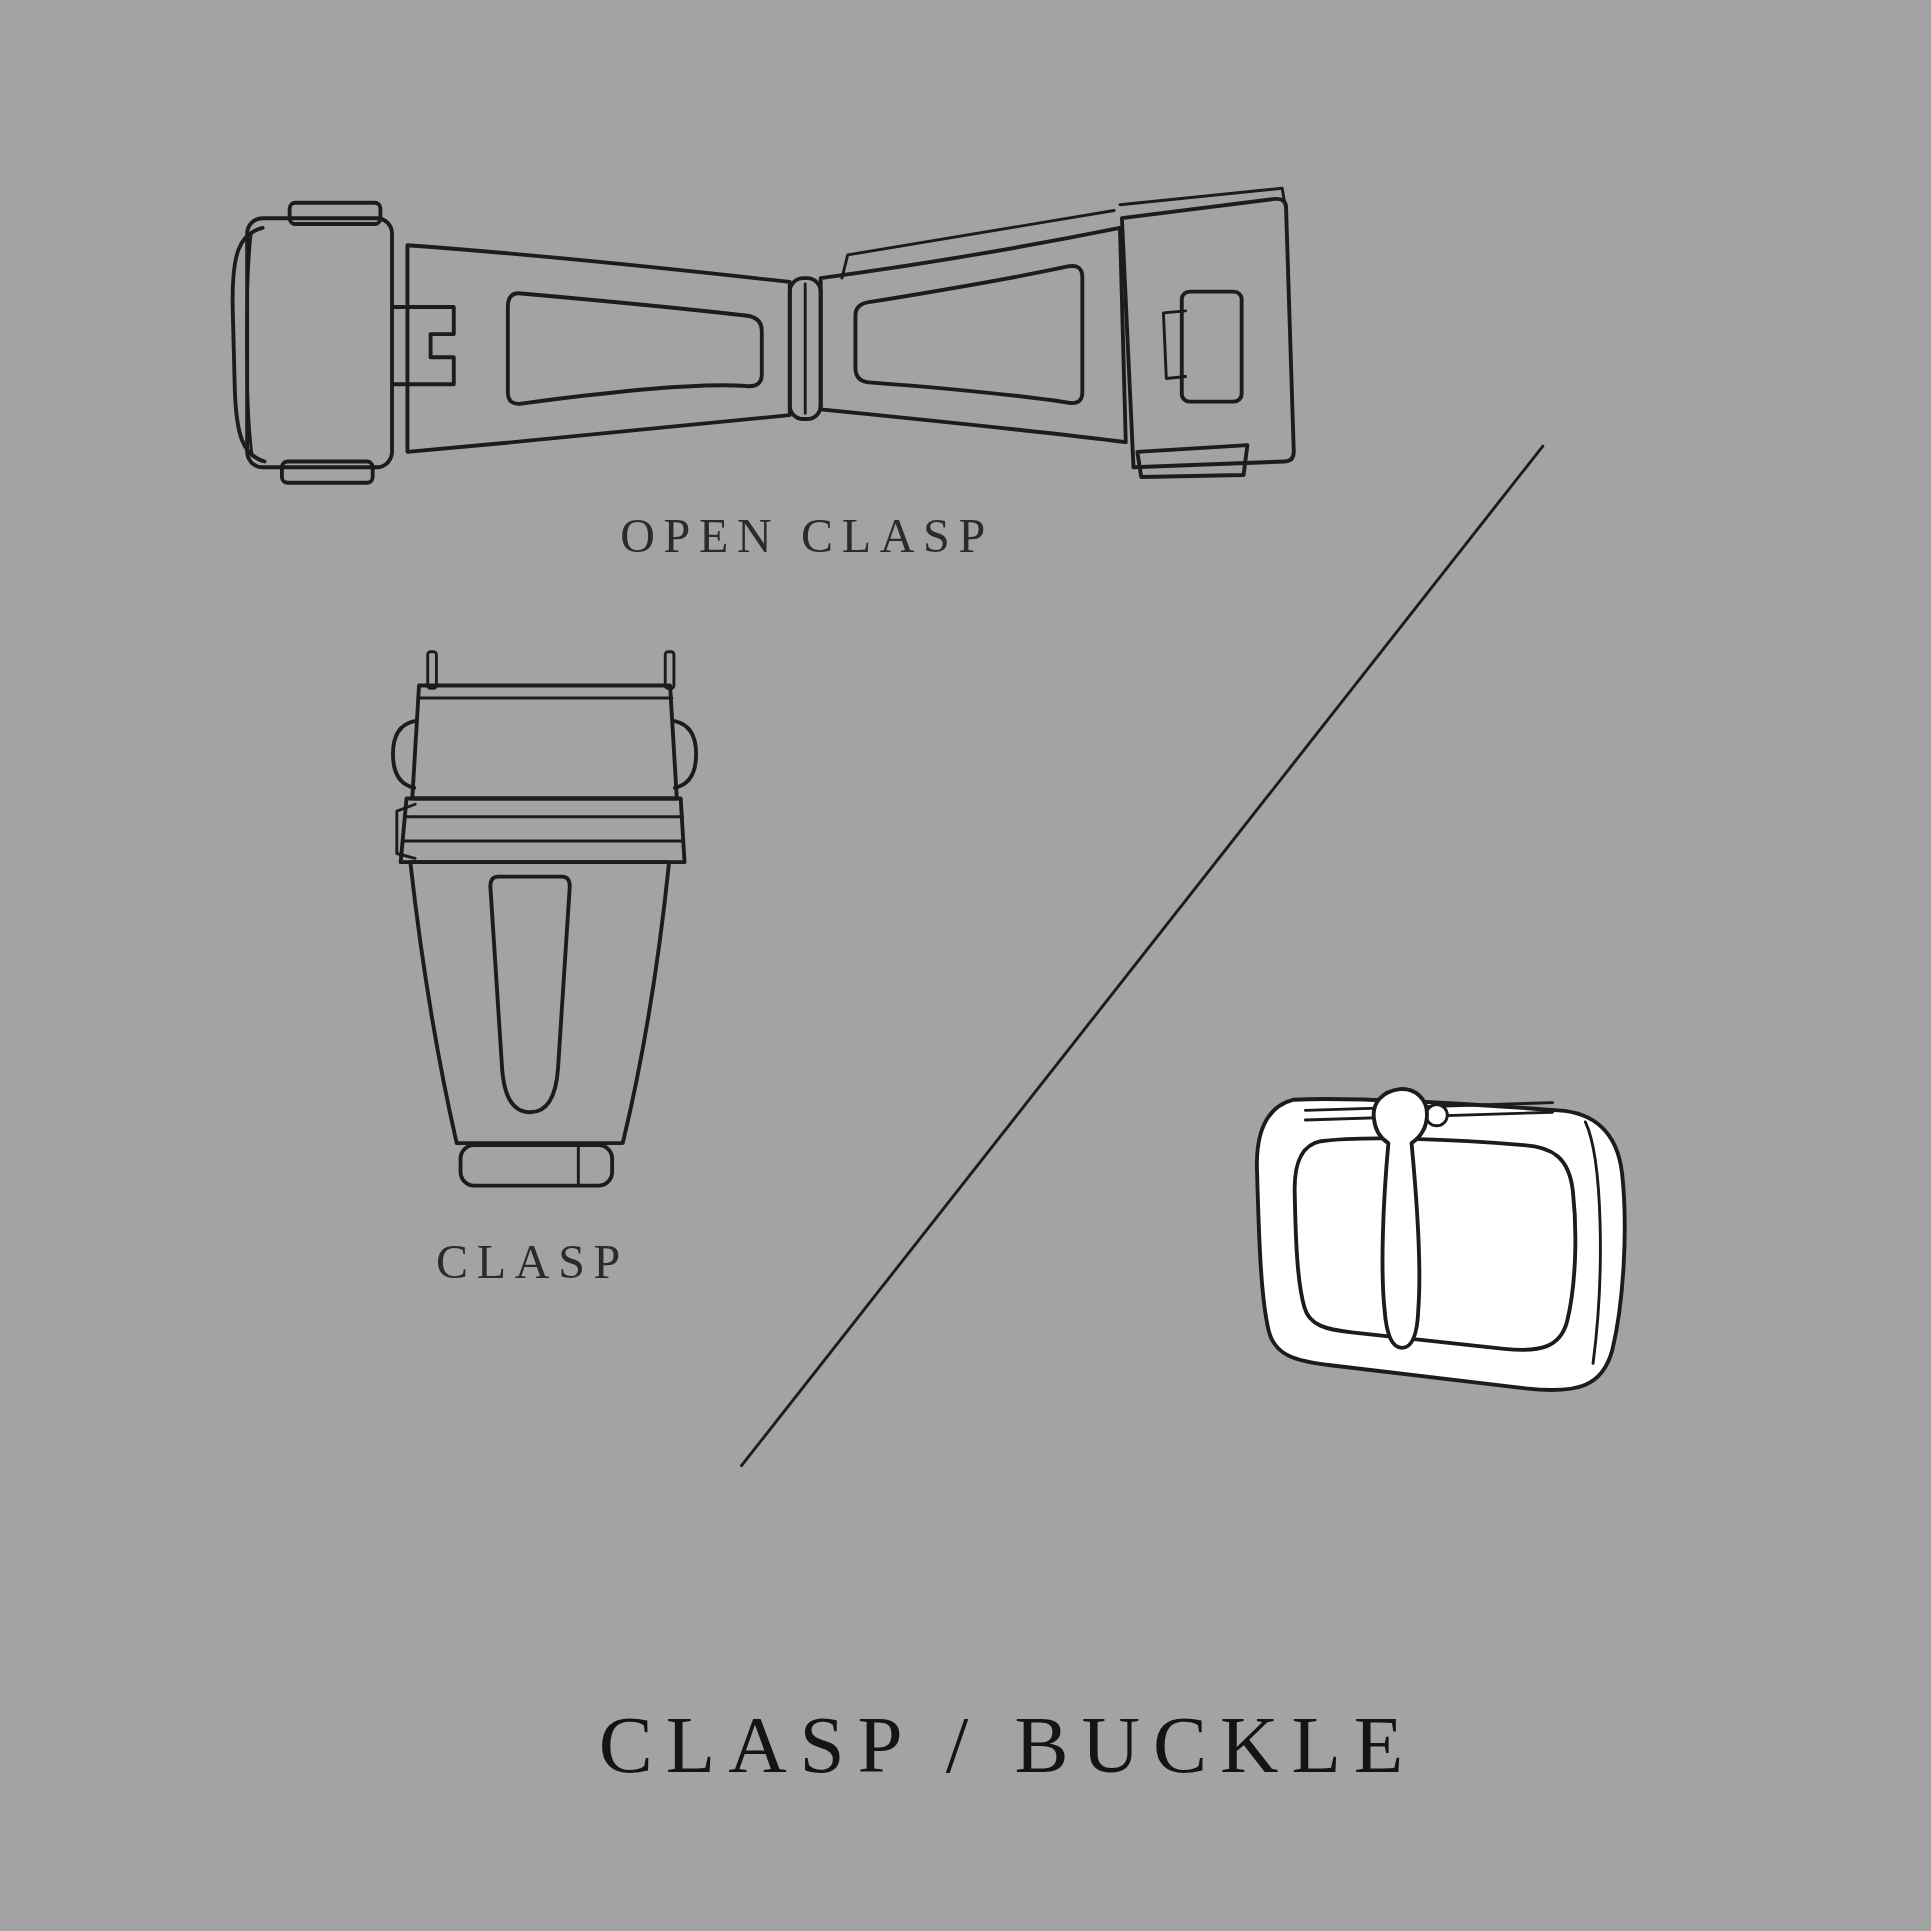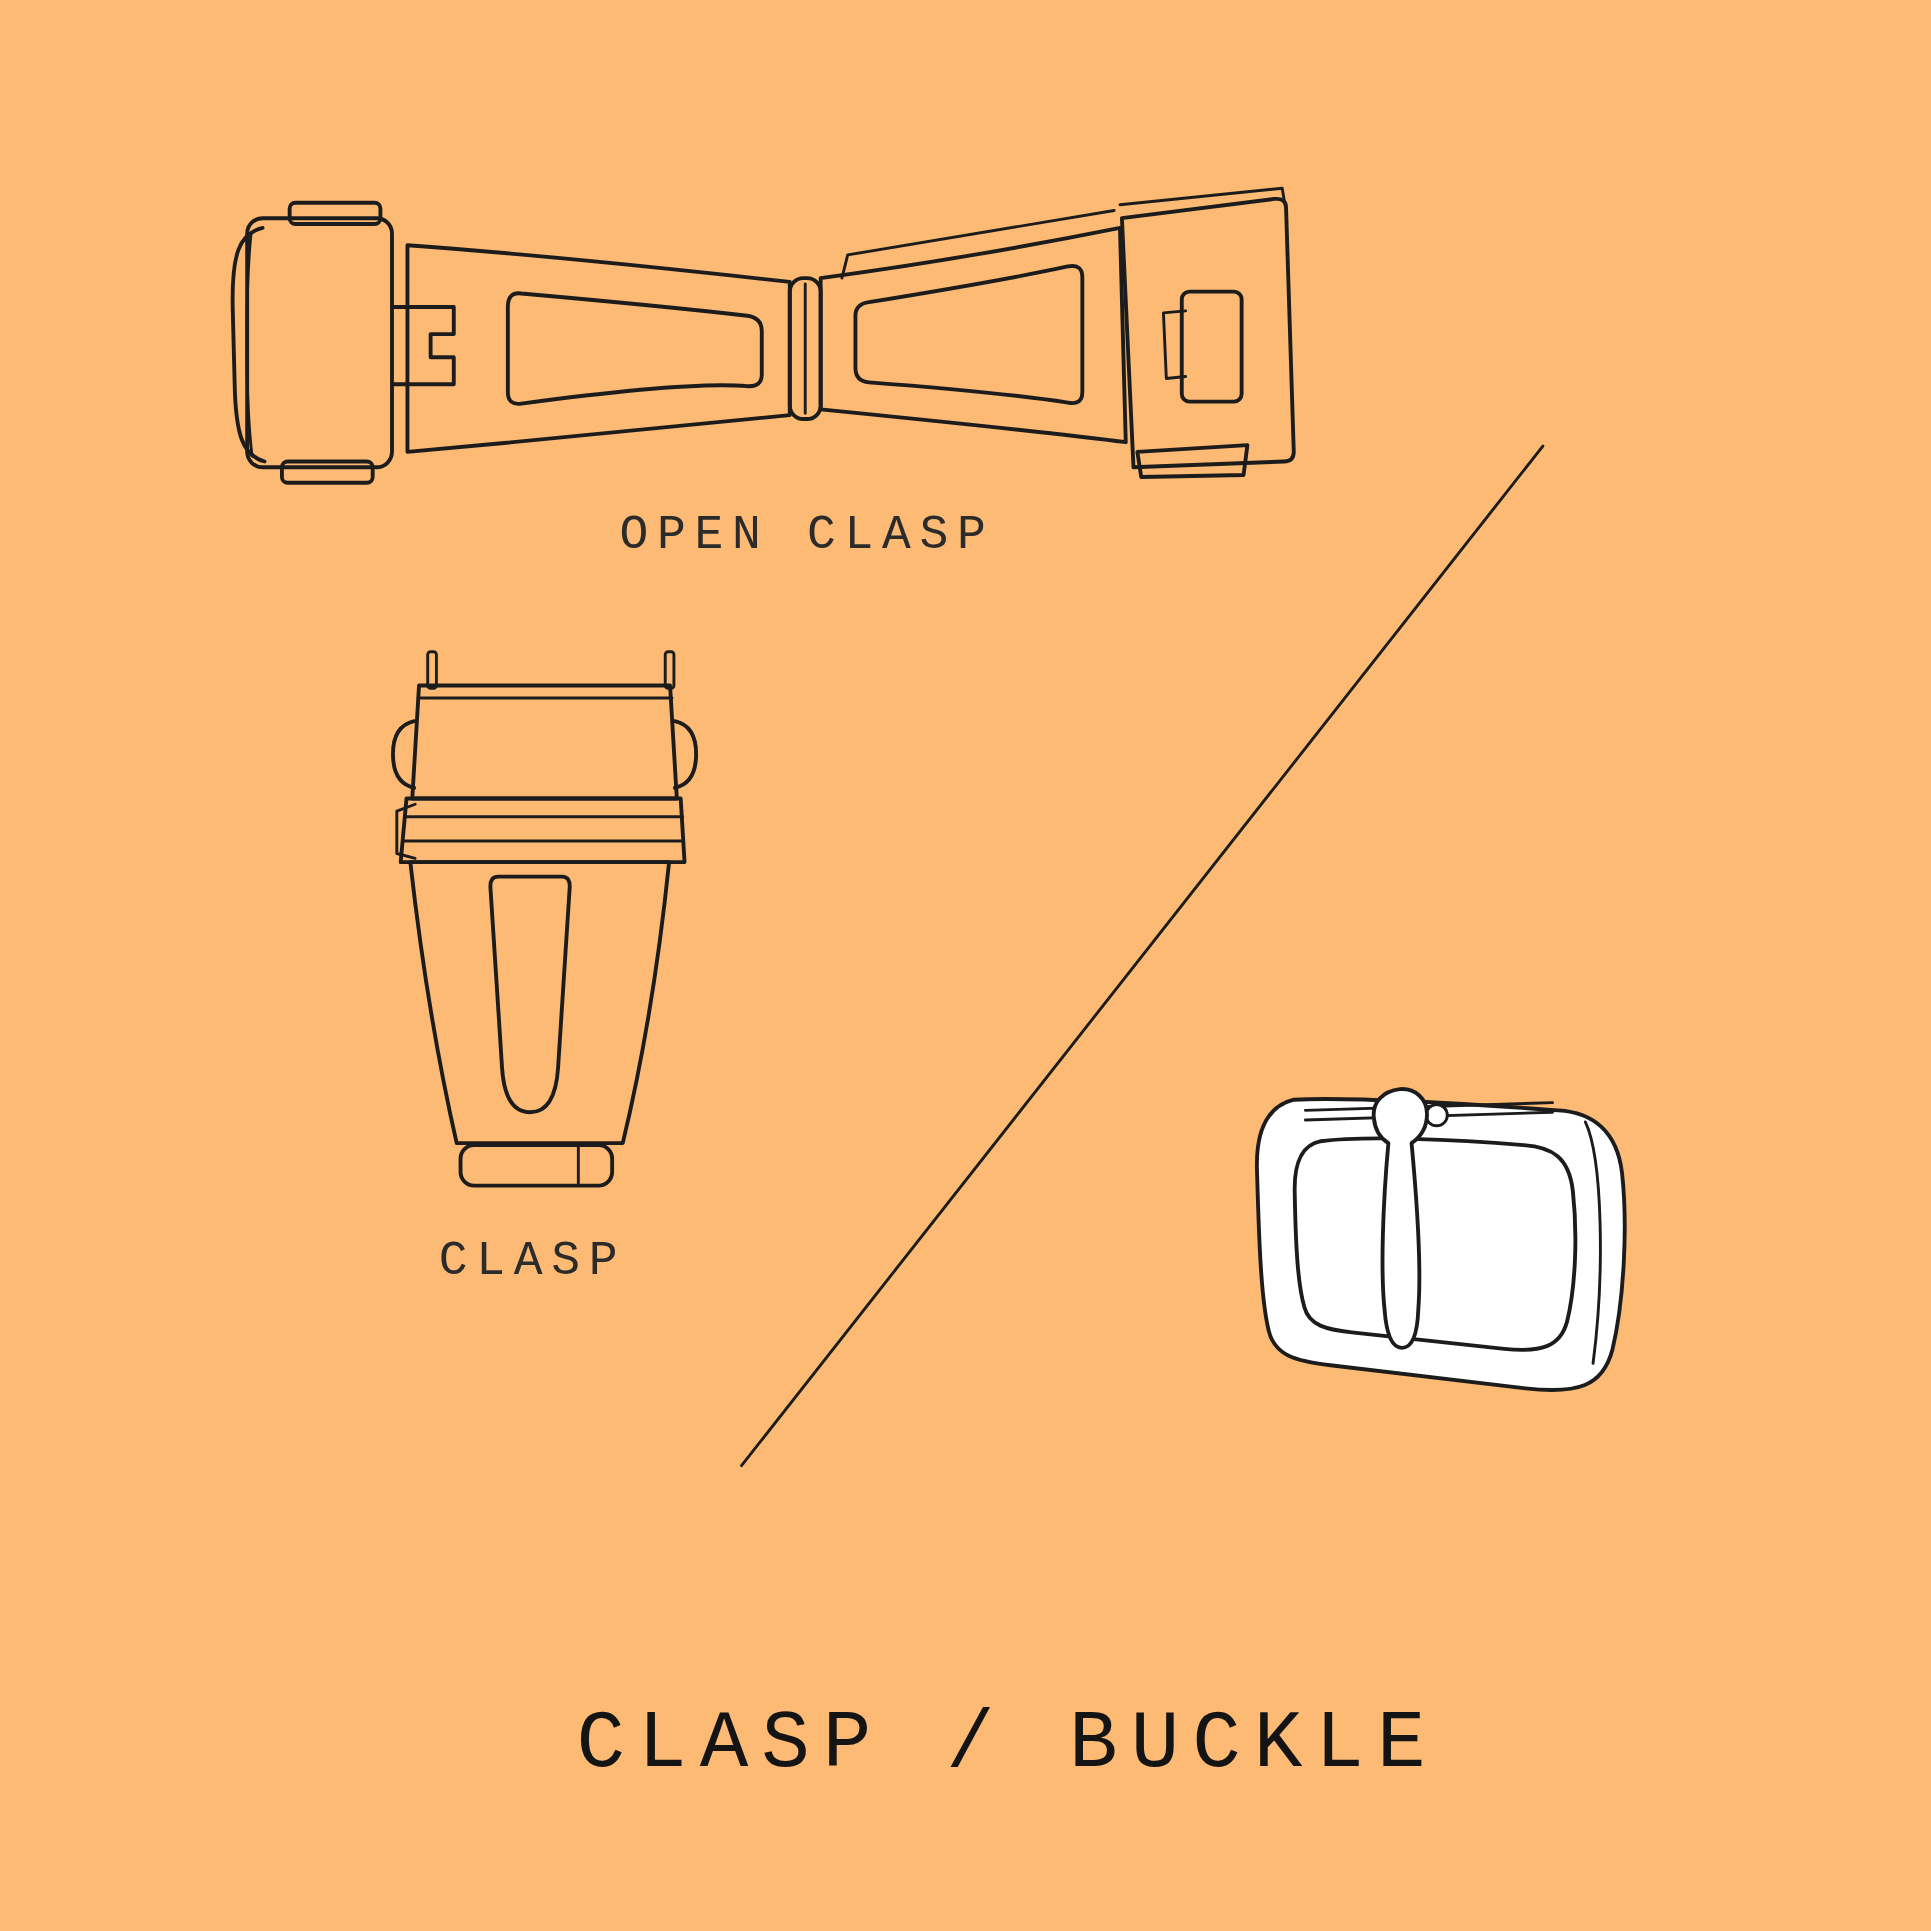--- a/index.html
+++ b/index.html
@@ -4,23 +4,23 @@
 <style>
   html, body {
     margin: 0;
     padding: 0;
     background: #ffffff;
   }
   .canvas {
     position: relative;
     width: 1931px;
     height: 1931px;
-    background: #fdba74;
+    background: #a3a3a3;
     overflow: hidden;
-    font-family: Liberation Mono, monospace;
+    font-family: Liberation Serif, serif;
   }
   .artwork {
     position: absolute;
     left: 0;
     top: 0;
   }
   .artwork path, .artwork rect, .artwork line, .artwork circle {
     stroke: #1c1c1c;
     stroke-width: 4;
     fill: none;

